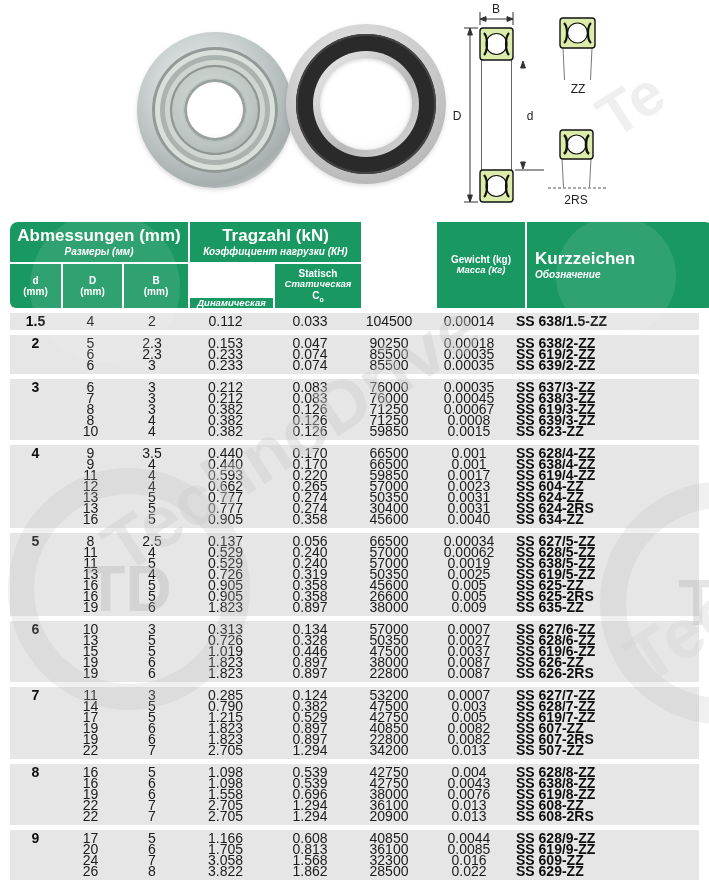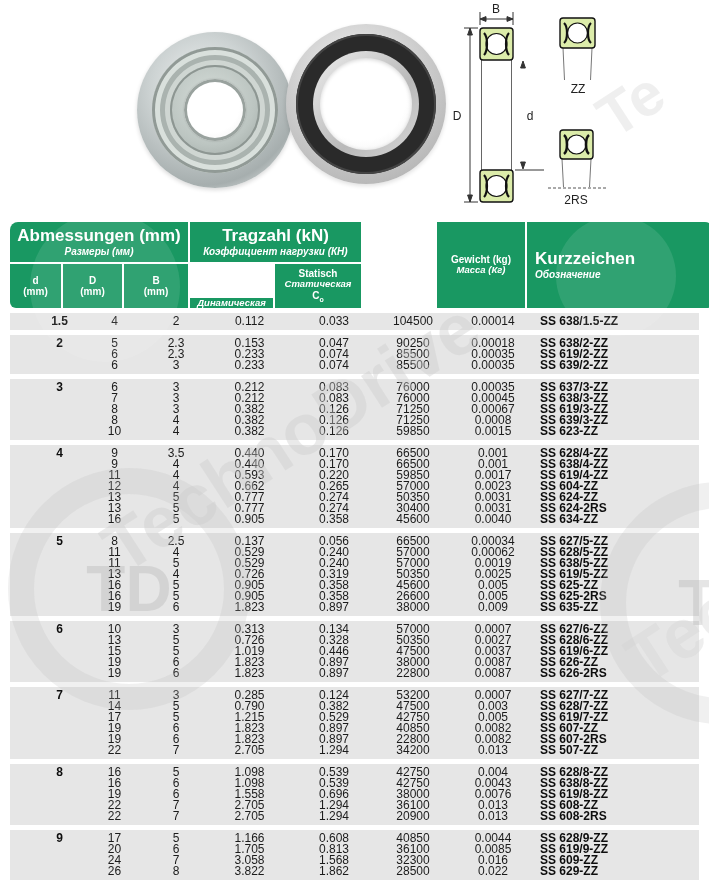--- a/index.html
+++ b/index.html
@@ -52,21 +52,21 @@
     padding-left:8px;border-radius:0 8px 6px 0;}
   .hc-d{grid-column:1;grid-row:2;border-radius:0 0 0 6px;}
   .hc-D{grid-column:2;grid-row:2;}
   .hc-B{grid-column:3;grid-row:2;}
   .hc-dyn{grid-column:4;grid-row:2;margin-top:34px;}
   .hc-stat{grid-column:5;grid-row:2;}
 
   .tbody{position:absolute;left:10px;top:313px;width:689px;}
   .band{background:#e6e6e6;padding:3px 0;margin-bottom:5px;}
   .trow{display:grid;grid-template-columns:51px 59px 64px 83px 86px 72px 88px 186px;
-    height:11px;line-height:11px;font-size:12px;color:#1b1b1b;margin-left:24px;}
+    height:11px;line-height:11px;font-size:14px;color:#1b1b1b;}
   .cell{text-align:center;overflow:hidden;white-space:nowrap;}
   .c-code{text-align:left;padding-left:3px;}
   .bold{font-weight:bold;color:#0e0e0e;}
 
   
   .wm{position:absolute;pointer-events:none;z-index:6;}
   .wm-circle{border-radius:50%;display:flex;align-items:center;justify-content:center;
     font-weight:bold;}
   .wm-t{font-weight:bold;white-space:nowrap;}
 </style>

